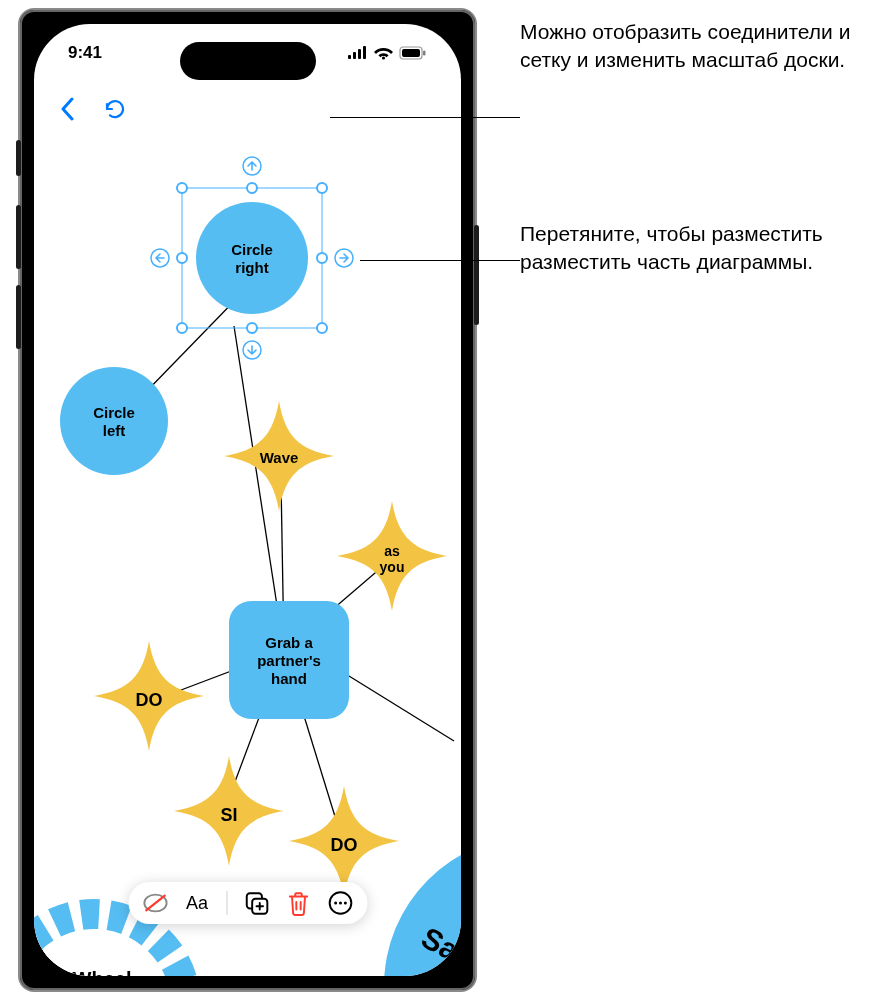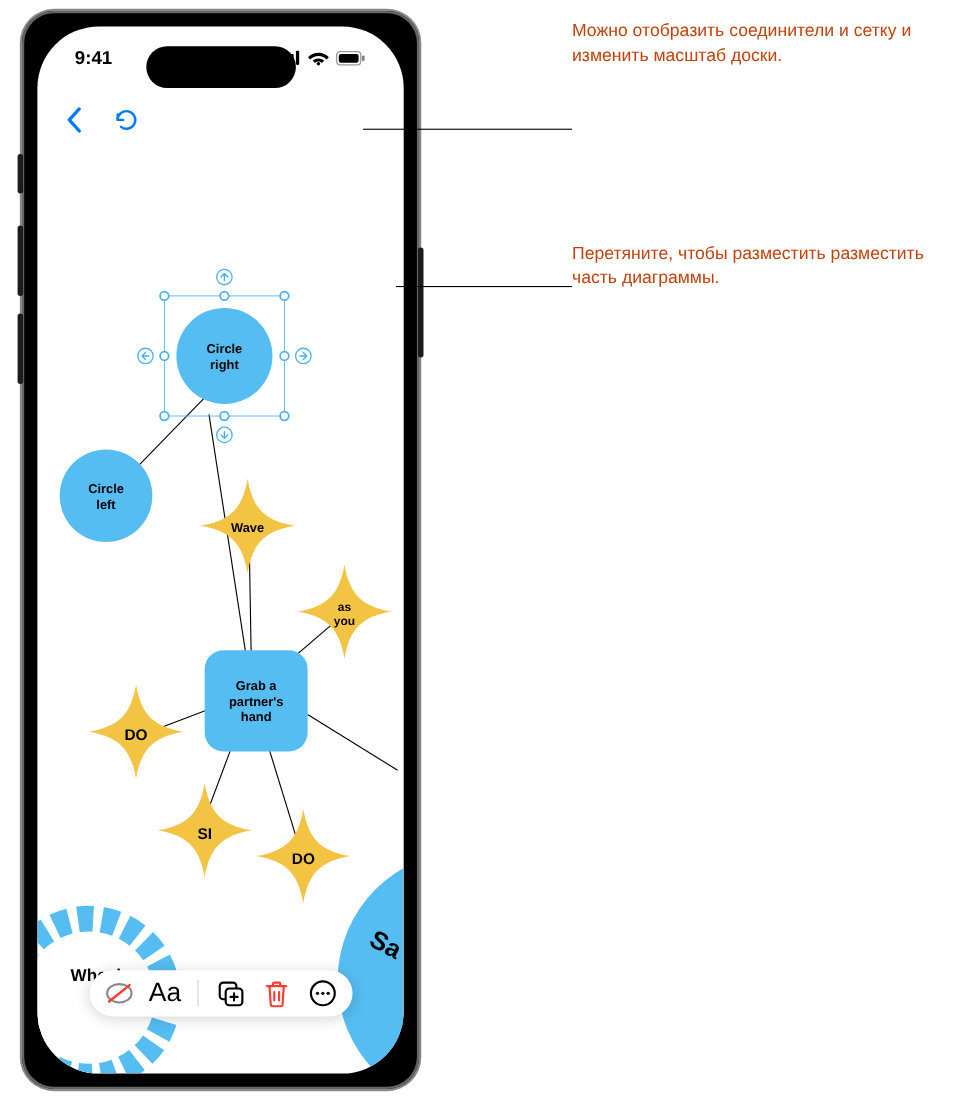--- a/index.html
+++ b/index.html
@@ -7,22 +7,22 @@
     font-family: -apple-system, BlinkMacSystemFont, "Helvetica Neue", Arial, sans-serif;
     background: #fff;
     width: 870px;
     height: 1008px;
     position: relative;
   }
   
   .phone {
     position: absolute;
     left: 20px; top: 10px;
-    width: 361px; height: 980px;
-    border-radius: 29px;
+    width: 455px; height: 980px;
+    border-radius: 14px;
     background: #000;
     box-shadow: 0 0 0 2px #8a8a8a, inset 0 0 0 2px #666;
     padding: 14px;
   }
   .phone-screen {
     width: 100%; height: 100%;
     background: #fff;
     border-radius: 56px;
     position: relative;
     overflow: hidden;
@@ -81,31 +81,31 @@
   
   .bottom-toolbar {
     position:absolute; bottom:52px; left:50%; transform:translateX(-50%);
     background:#fff; border-radius:26px;
     box-shadow:0 2px 14px rgba(0,0,0,0.18);
     padding:8px 14px; display:flex; align-items:center; gap:16px;
     z-index:30;
   }
   .bottom-toolbar .sep { width:1px; height:24px; background:#d0d0d0; }
   .red { color:#ff3b30; }
-  .bt-icon { width:26px; height:26px; display:flex; align-items:center; justify-content:center; font-size:24px; }
+  .bt-icon { width:26px; height:26px; display:flex; align-items:center; justify-content:center; font-size:18px; }
 
   
   .sel-box { fill:none; stroke:#46b0ff; stroke-width:1; }
   .sel-handle { fill:#fff; stroke:#46b0ff; stroke-width:2; }
 
   
   .callout {
     position:absolute;
-    font-size:16px; line-height:1.35;
-    color:#c2410c;
+    font-size:21px; line-height:1.35;
+    color:#000000;
     max-width:340px;
   }
   .callout-line {
     position:absolute;
     height:1px; background:#000;
   }
 
 </style>
 </head>
 <body>

